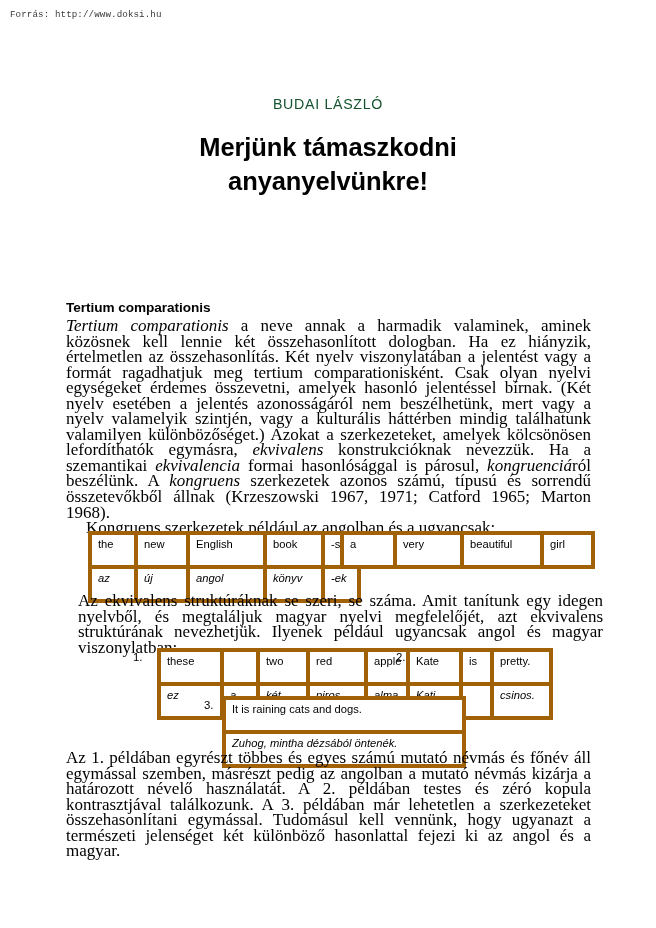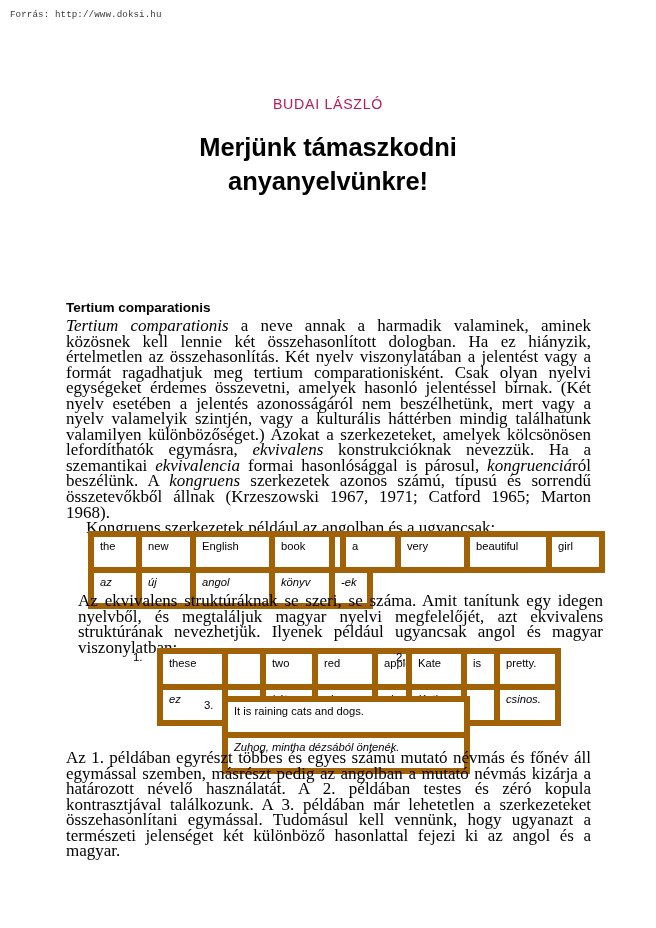--- a/index.html
+++ b/index.html
@@ -42,21 +42,21 @@
     left: 68px;
     top: 96px;
     width: 520px;
     text-align: center;
   }
   .author {
     font-family: "Liberation Sans", sans-serif;
     font-size: 14.2px;
     font-weight: 400;
     letter-spacing: 0.7px;
-    color: #be185d;
+    color: #14532d;
     margin: 0 0 18px 0;
   }
   .doc-title {
     font-family: "Liberation Sans", sans-serif;
     font-size: 25.5px;
     font-weight: bold;
     line-height: 1.35;
     letter-spacing: -0.1px;
     margin: 12px;
     color: #000;
@@ -92,21 +92,21 @@
 
   i, .it { font-style: italic; }
 
   table.ex {
     border-collapse: collapse;
     font-family: "Liberation Sans", sans-serif;
     font-size: 11.2px;
     background: #fff;
   }
   table.ex td {
-    border: 6px solid #a16207;
+    border: 4px solid #a16207;
     padding: 1px 5px 14px 6px;
     height: 15px;
     line-height: 14px;
     vertical-align: middle;
     white-space: nowrap;
     color: #000;
   }
   table.ex tr.translation td {
     font-style: italic;
   }

